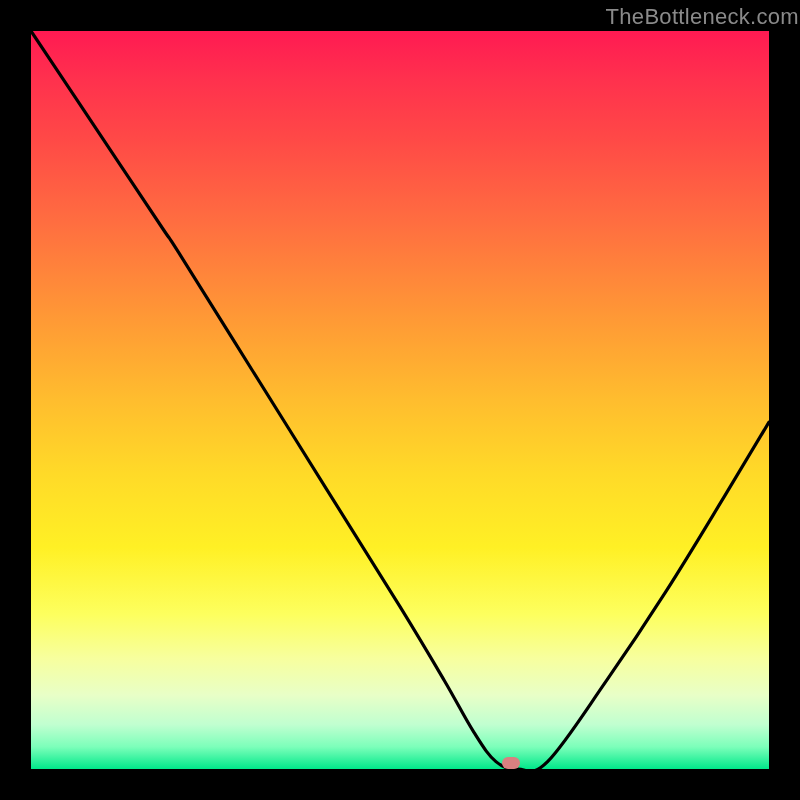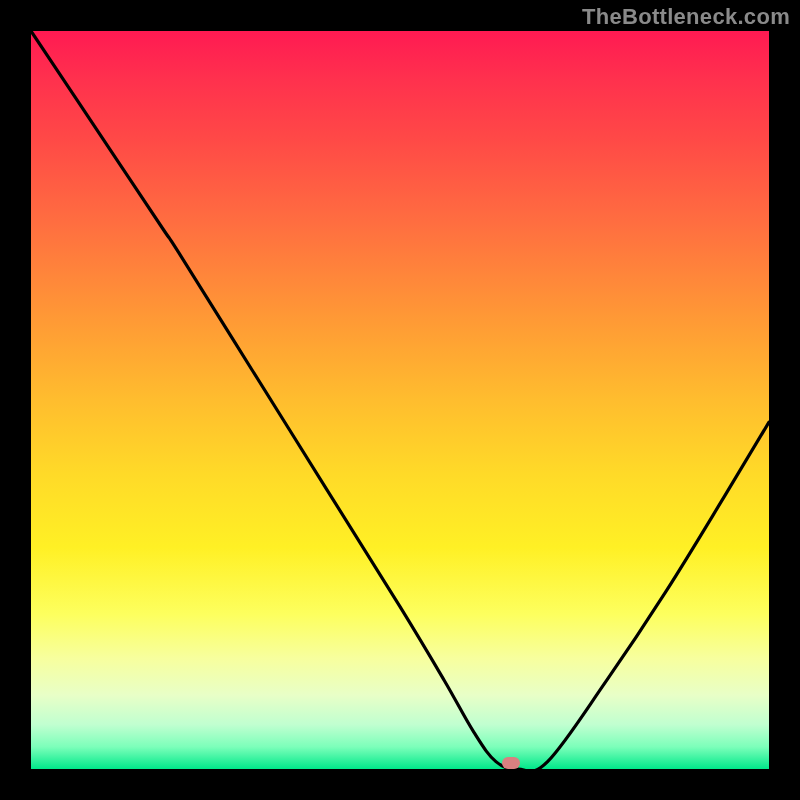--- a/index.html
+++ b/index.html
@@ -57,24 +57,24 @@
     position: absolute;
     width: 18px;
     height: 12px;
     border-radius: 6px;
     background: #d98080;
     transform: translate(-50%, -50%);
   }
   .watermark {
     position: absolute;
     top: 4px;
-    right: 10px;
+    right: 1px;
     font-family: Arial, Helvetica, sans-serif;
     font-size: 22px;
-    font-weight: bold;
+    font-weight: normal;
     color: #8a8a8a;
     letter-spacing: 0.3px;
   }
 </style>
 </head>
 <body>
 
 <div class="frame">
 
   <div class="plot">

